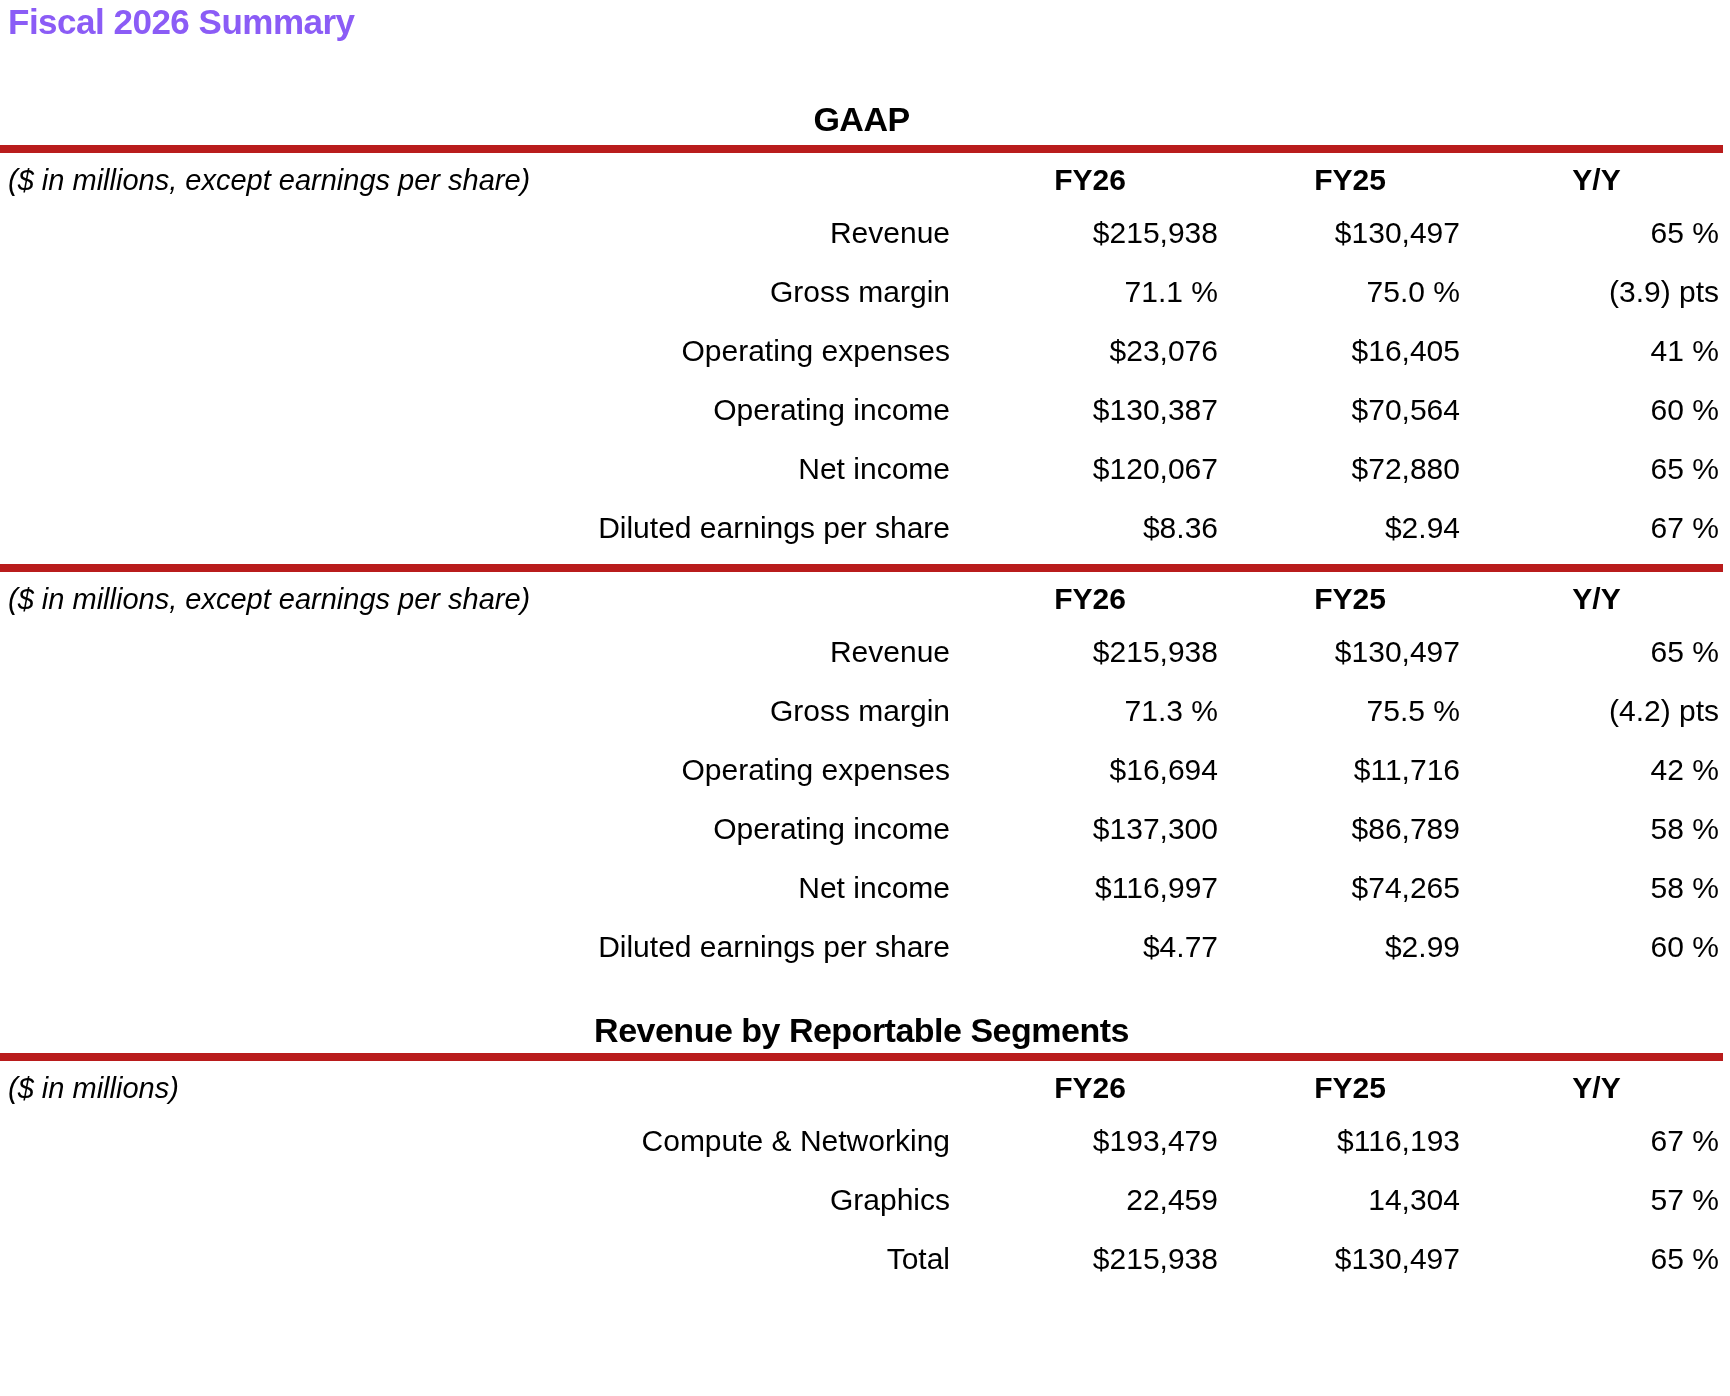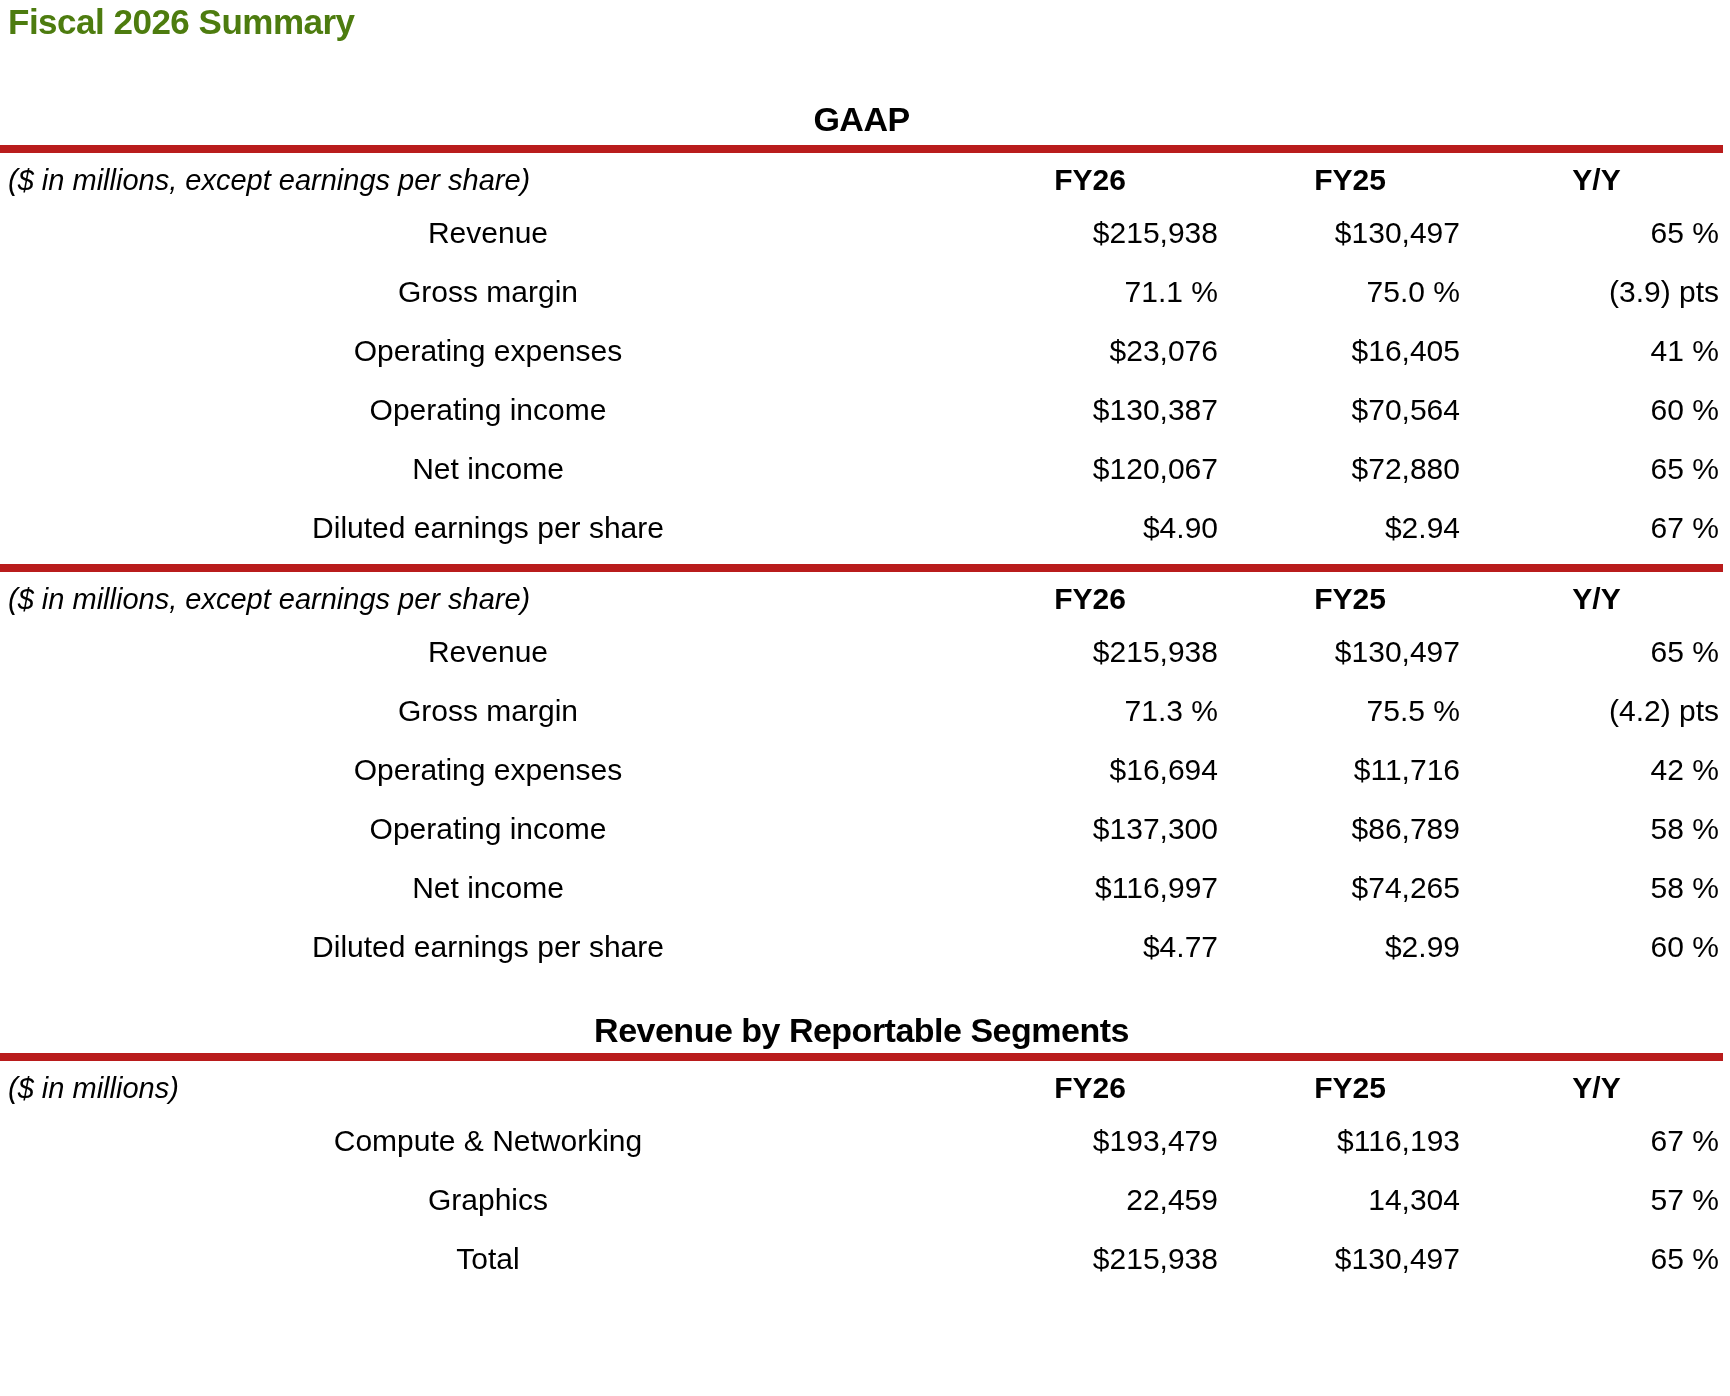--- a/index.html
+++ b/index.html
@@ -13,21 +13,21 @@
     width: 1730px;
     height: 1396px;
     overflow: hidden;
     position: relative;
   }
   .page-title {
     font-size: 35px;
     line-height: 40px;
     font-weight: 700;
     letter-spacing: -0.5px;
-    color: #4d7c0f;
+    color: #8b5cf6;
     margin: 2px 0 0 8px;
   }
   .fin-section { width: 1723px; }
   .sec-heading {
     width: 1723px;
     text-align: center;
     font-size: 34px;
     line-height: 37px;
     font-weight: 700;
     letter-spacing: -0.5px;
@@ -61,21 +61,21 @@
     font-size: 29px;
     padding: 11px 0 8px 8px;
     white-space: nowrap;
   }
   th.colh {
     text-align: center;
     font-weight: 700;
     padding: 11px 0 8px 0;
   }
   td { padding: 13px 0 14px 0; }
-  td.lbl { text-align: center; padding-left: 26px; white-space: nowrap; }
+  td.lbl { text-align: right; padding-left: 26px; white-space: nowrap; }
   td.num { text-align: right; white-space: nowrap; }
   td.num-fy26 { padding-right: 12px; }
   td.num-fy25 { padding-right: 10px; }
   td.num-yy   { padding-right: 4px; }
 </style>
 </head>
 <body>
 
 <h1 class="page-title">Fiscal 2026 Summary</h1>
 
@@ -122,21 +122,21 @@
         <td class="num num-yy">60 %</td>
       </tr>
       <tr>
         <td class="lbl">Net income</td>
         <td class="num num-fy26">$120,067</td>
         <td class="num num-fy25">$72,880</td>
         <td class="num num-yy">65 %</td>
       </tr>
       <tr>
         <td class="lbl">Diluted earnings per share</td>
-        <td class="num num-fy26">$4.90</td>
+        <td class="num num-fy26">$8.36</td>
         <td class="num num-fy25">$2.94</td>
         <td class="num num-yy">67 %</td>
       </tr>
     </tbody>
   </table>
 </div>
 
 <div class="fin-section sec-2">
   <table class="fin-table">
     <colgroup>

